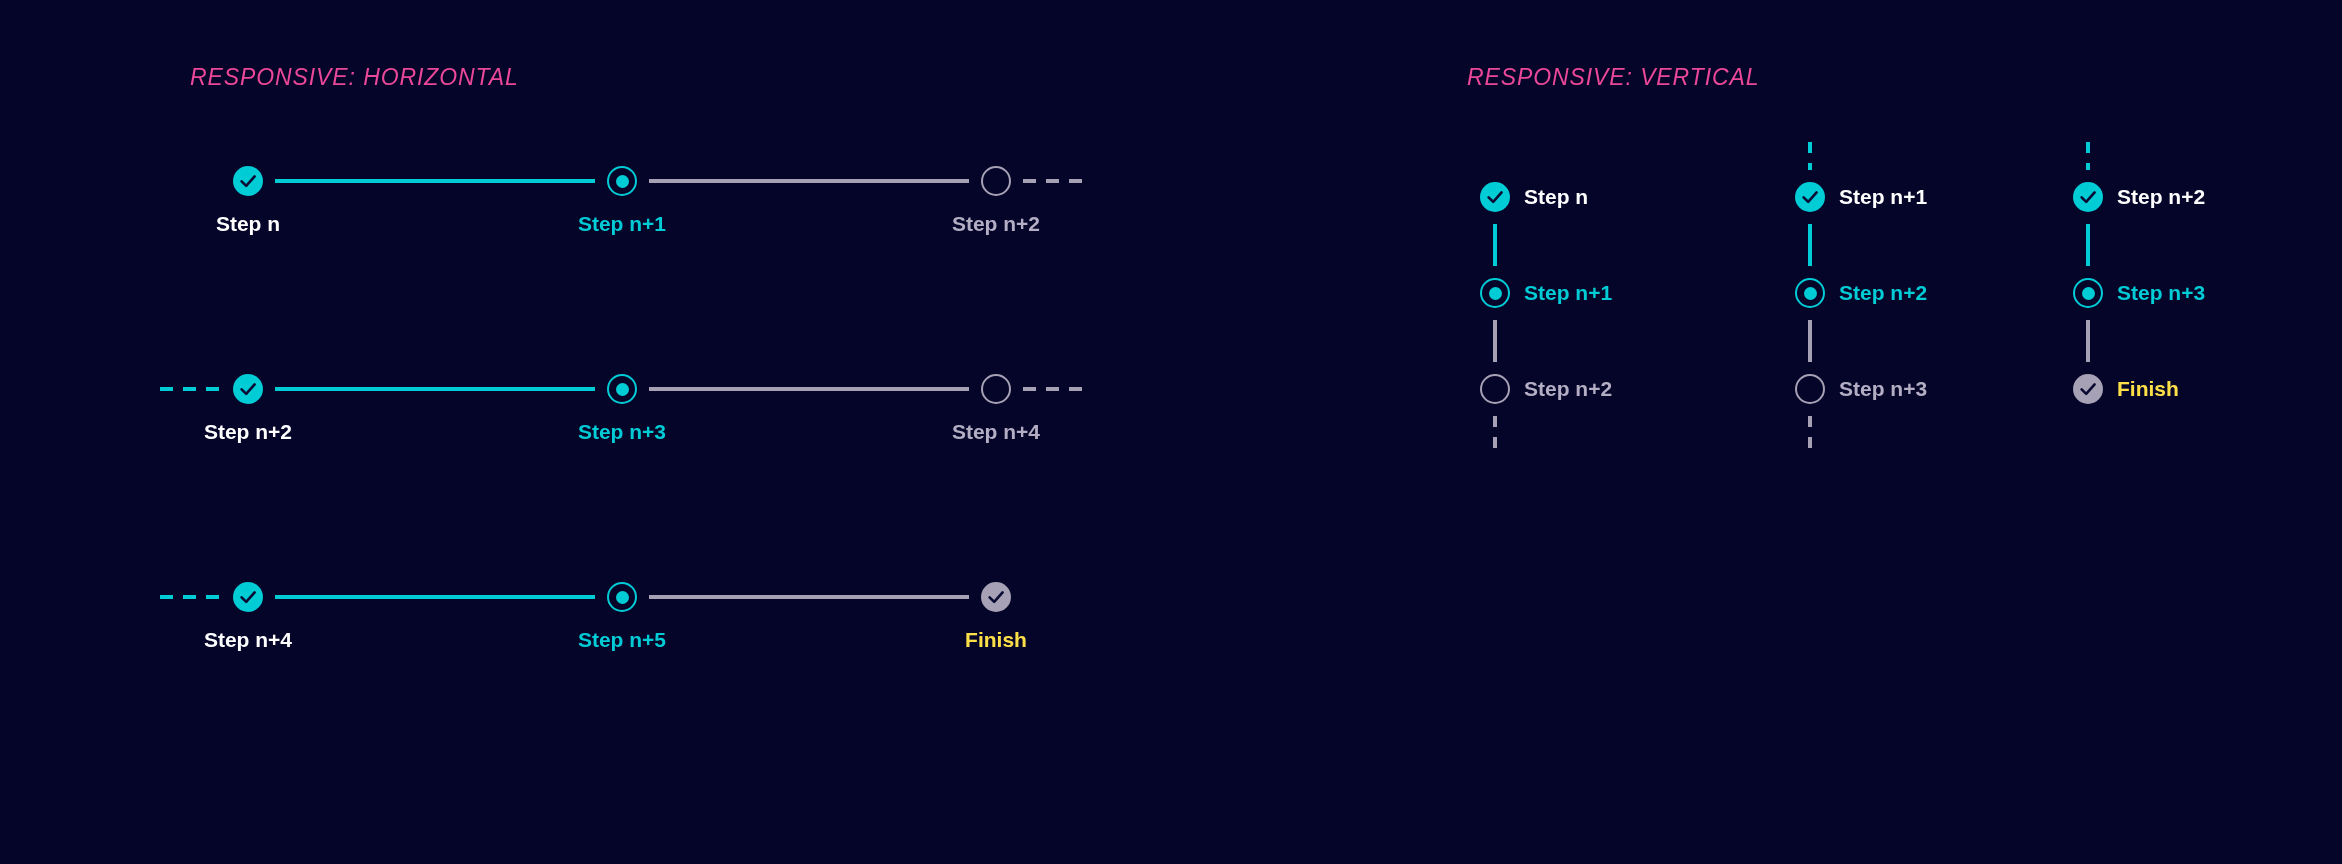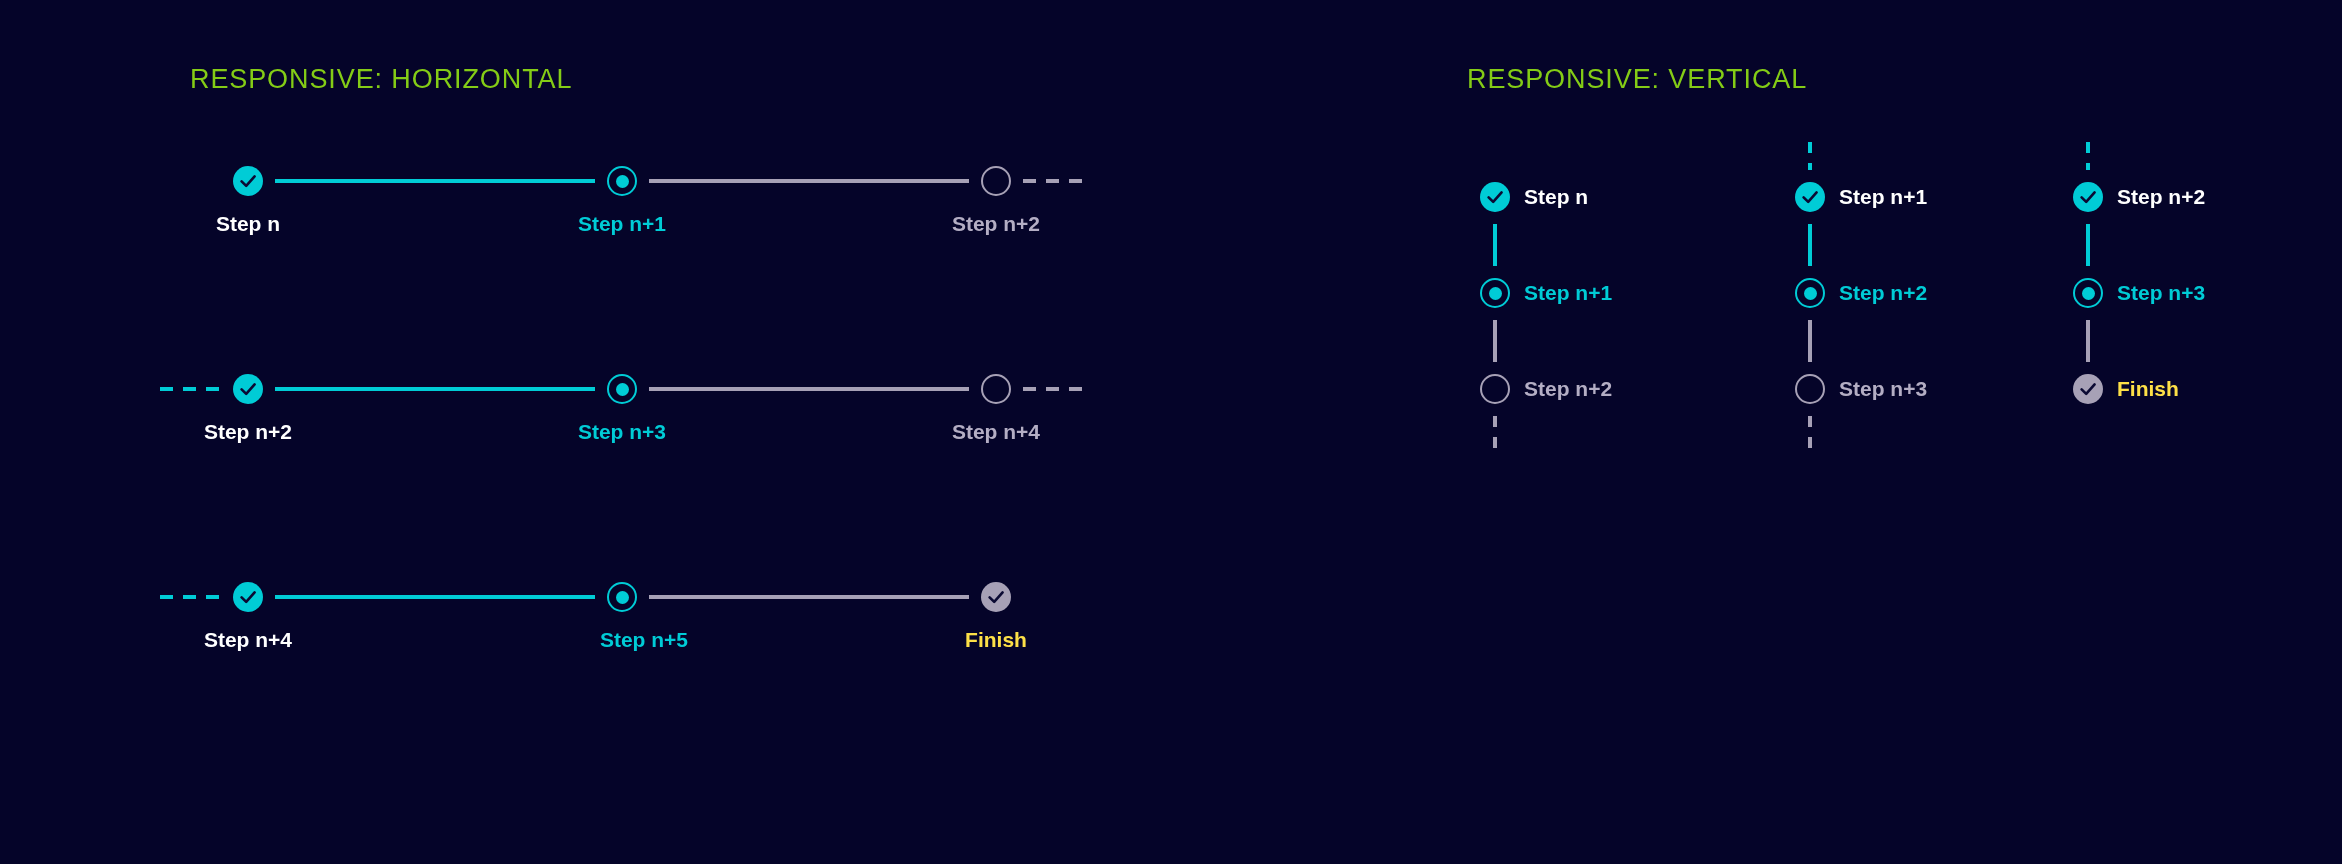--- a/index.html
+++ b/index.html
@@ -16,25 +16,26 @@
   .page {
     position: relative;
     width: 2342px;
     height: 864px;
     background: #050429;
   }
 
   
   .section-title {
     position: absolute;
-    font-size: 27px;
+    font-size: 23px;
     font-weight: 400;
     letter-spacing: 0.9px;
-    color: #84cc16;
+    color: #ec4899;
     white-space: nowrap;
+    font-style: italic;
   }
   #horizontal-title { left: 190px; top: 64px; }
   #vertical-title   { left: 1467px; top: 64px; }
 
   
   .h-section { position: absolute; left: 0; top: 0; }
 
   .h-row { position: absolute; left: 0; height: 120px; }
   .h-row-0 { top: 150px; }
   .h-row-1 { top: 358px; }
@@ -215,21 +216,21 @@
             <div class="circle done">
               <svg class="tick" viewBox="0 0 30 30">
                 <path d="M8.6 15.3 L13.2 19.9 L21.6 10.4"></path>
               </svg>
             </div>
           </div>
           <div class="h-label lbl-done" style="left: 248px;">Step n+4</div>
           <div class="h-node" style="left: 607px;">
             <div class="circle current"></div>
           </div>
-          <div class="h-label lbl-current" style="left: 644px;">Step n+5</div>
+          <div class="h-label lbl-current" style="left: 622px;">Step n+5</div>
           <div class="h-node" style="left: 981px;">
             <div class="circle finish">
               <svg class="tick" viewBox="0 0 30 30">
                 <path d="M8.6 15.3 L13.2 19.9 L21.6 10.4"></path>
               </svg>
             </div>
           </div>
           <div class="h-label lbl-finish" style="left: 996px;">Finish</div>
         </div>
       </div>

